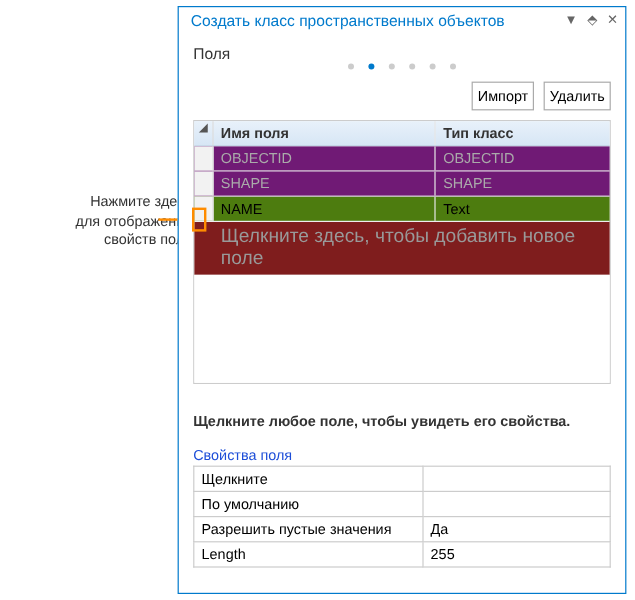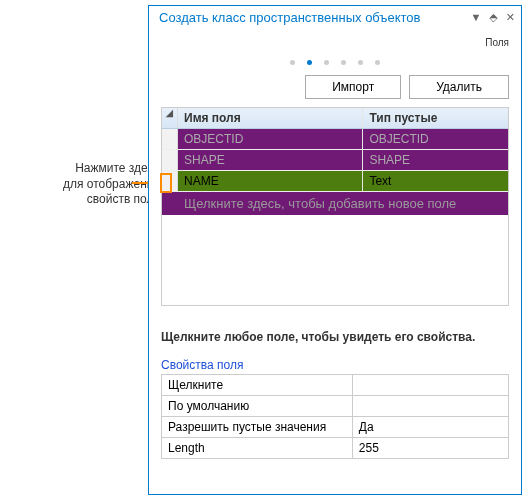--- a/index.html
+++ b/index.html
@@ -55,24 +55,24 @@
       justify-content: space-between;
       padding: 4px 6px 4px 10px;
       color: #007acc;
       font-size: 13px;
     }
     .titlebar-text { flex: 1; }
     .titlebar-controls { display: flex; gap: 8px; align-items: center; color: #666; }
     .titlebar-controls span { cursor: pointer; font-size: 11px; line-height: 1; }
     .content { padding: 8px 12px; flex: 1; display: flex; flex-direction: column; }
     .wizard-title {
-      text-align: right;
-      font-size: 10px;
-      color: #333;
-      margin-bottom: 12px;
+      text-align: left;
+      font-size: 13px;
+      color: #333;
+      margin-bottom: 1px;
     }
     .wizard-dots {
       display: flex;
       justify-content: center;
       gap: 12px;
       margin-bottom: 10px;
     }
     .wizard-dots span {
       width: 5px; height: 5px; border-radius: 50%;
       background: #ccc;
@@ -80,21 +80,21 @@
     .wizard-dots span.active { background: #007acc; }
     .btn-row {
       display: flex;
       justify-content: flex-end;
       gap: 8px;
       margin-bottom: 8px;
     }
     .btn {
       border: 1px solid #aaa;
       background: #fff;
-      padding: 4px 26px;
+      padding: 4px 4px;
       font-size: 12px;
       cursor: pointer;
       font-family: inherit;
     }
     .fields-table {
       border: 1px solid #ccc;
       margin-bottom: 6px;
     }
     .ft-header {
       display: flex;
@@ -117,22 +117,22 @@
       text-align: center;
       font-size: 9px;
       color: #888;
     }
     .ft-header .ft-handle { background: linear-gradient(#e8f1fa,#d7e6f5); color:#555; }
     .ft-name { flex: 1.3; padding: 3px 6px; border-right: 1px solid #e6e6e6; }
     .ft-type { flex: 1; padding: 3px 6px; }
     .ft-addrow {
       padding: 4px 6px 4px 22px;
       color: #999;
-      background: #701a75;
-      font-size: 13px;
+      background: #7f1d1d;
+      font-size: 16px;
     }
     .ft-spacer { height: 90px; background: #fff; }
     .hint {
       font-weight: 600;
       font-size: 12px;
       margin: 18px 0 14px 0;
       color: #333;
     }
     .props-label {
       font-size: 12px;
@@ -185,21 +185,21 @@
 
     <div class="btn-row">
       <button class="btn">Импорт</button>
       <button class="btn">Удалить</button>
     </div>
 
     <div class="fields-table">
       <div class="ft-header">
         <div class="ft-handle">◢</div>
         <div class="ft-name">Имя поля</div>
-        <div class="ft-type">Тип пустые</div>
+        <div class="ft-type">Тип класс</div>
       </div>
 
       <div class="ft-row disabled">
         <div class="ft-handle"></div>
         <div class="ft-name">OBJECTID</div>
         <div class="ft-type">OBJECTID</div>
       </div>
       <div class="ft-row disabled">
         <div class="ft-handle"></div>
         <div class="ft-name">SHAPE</div>

